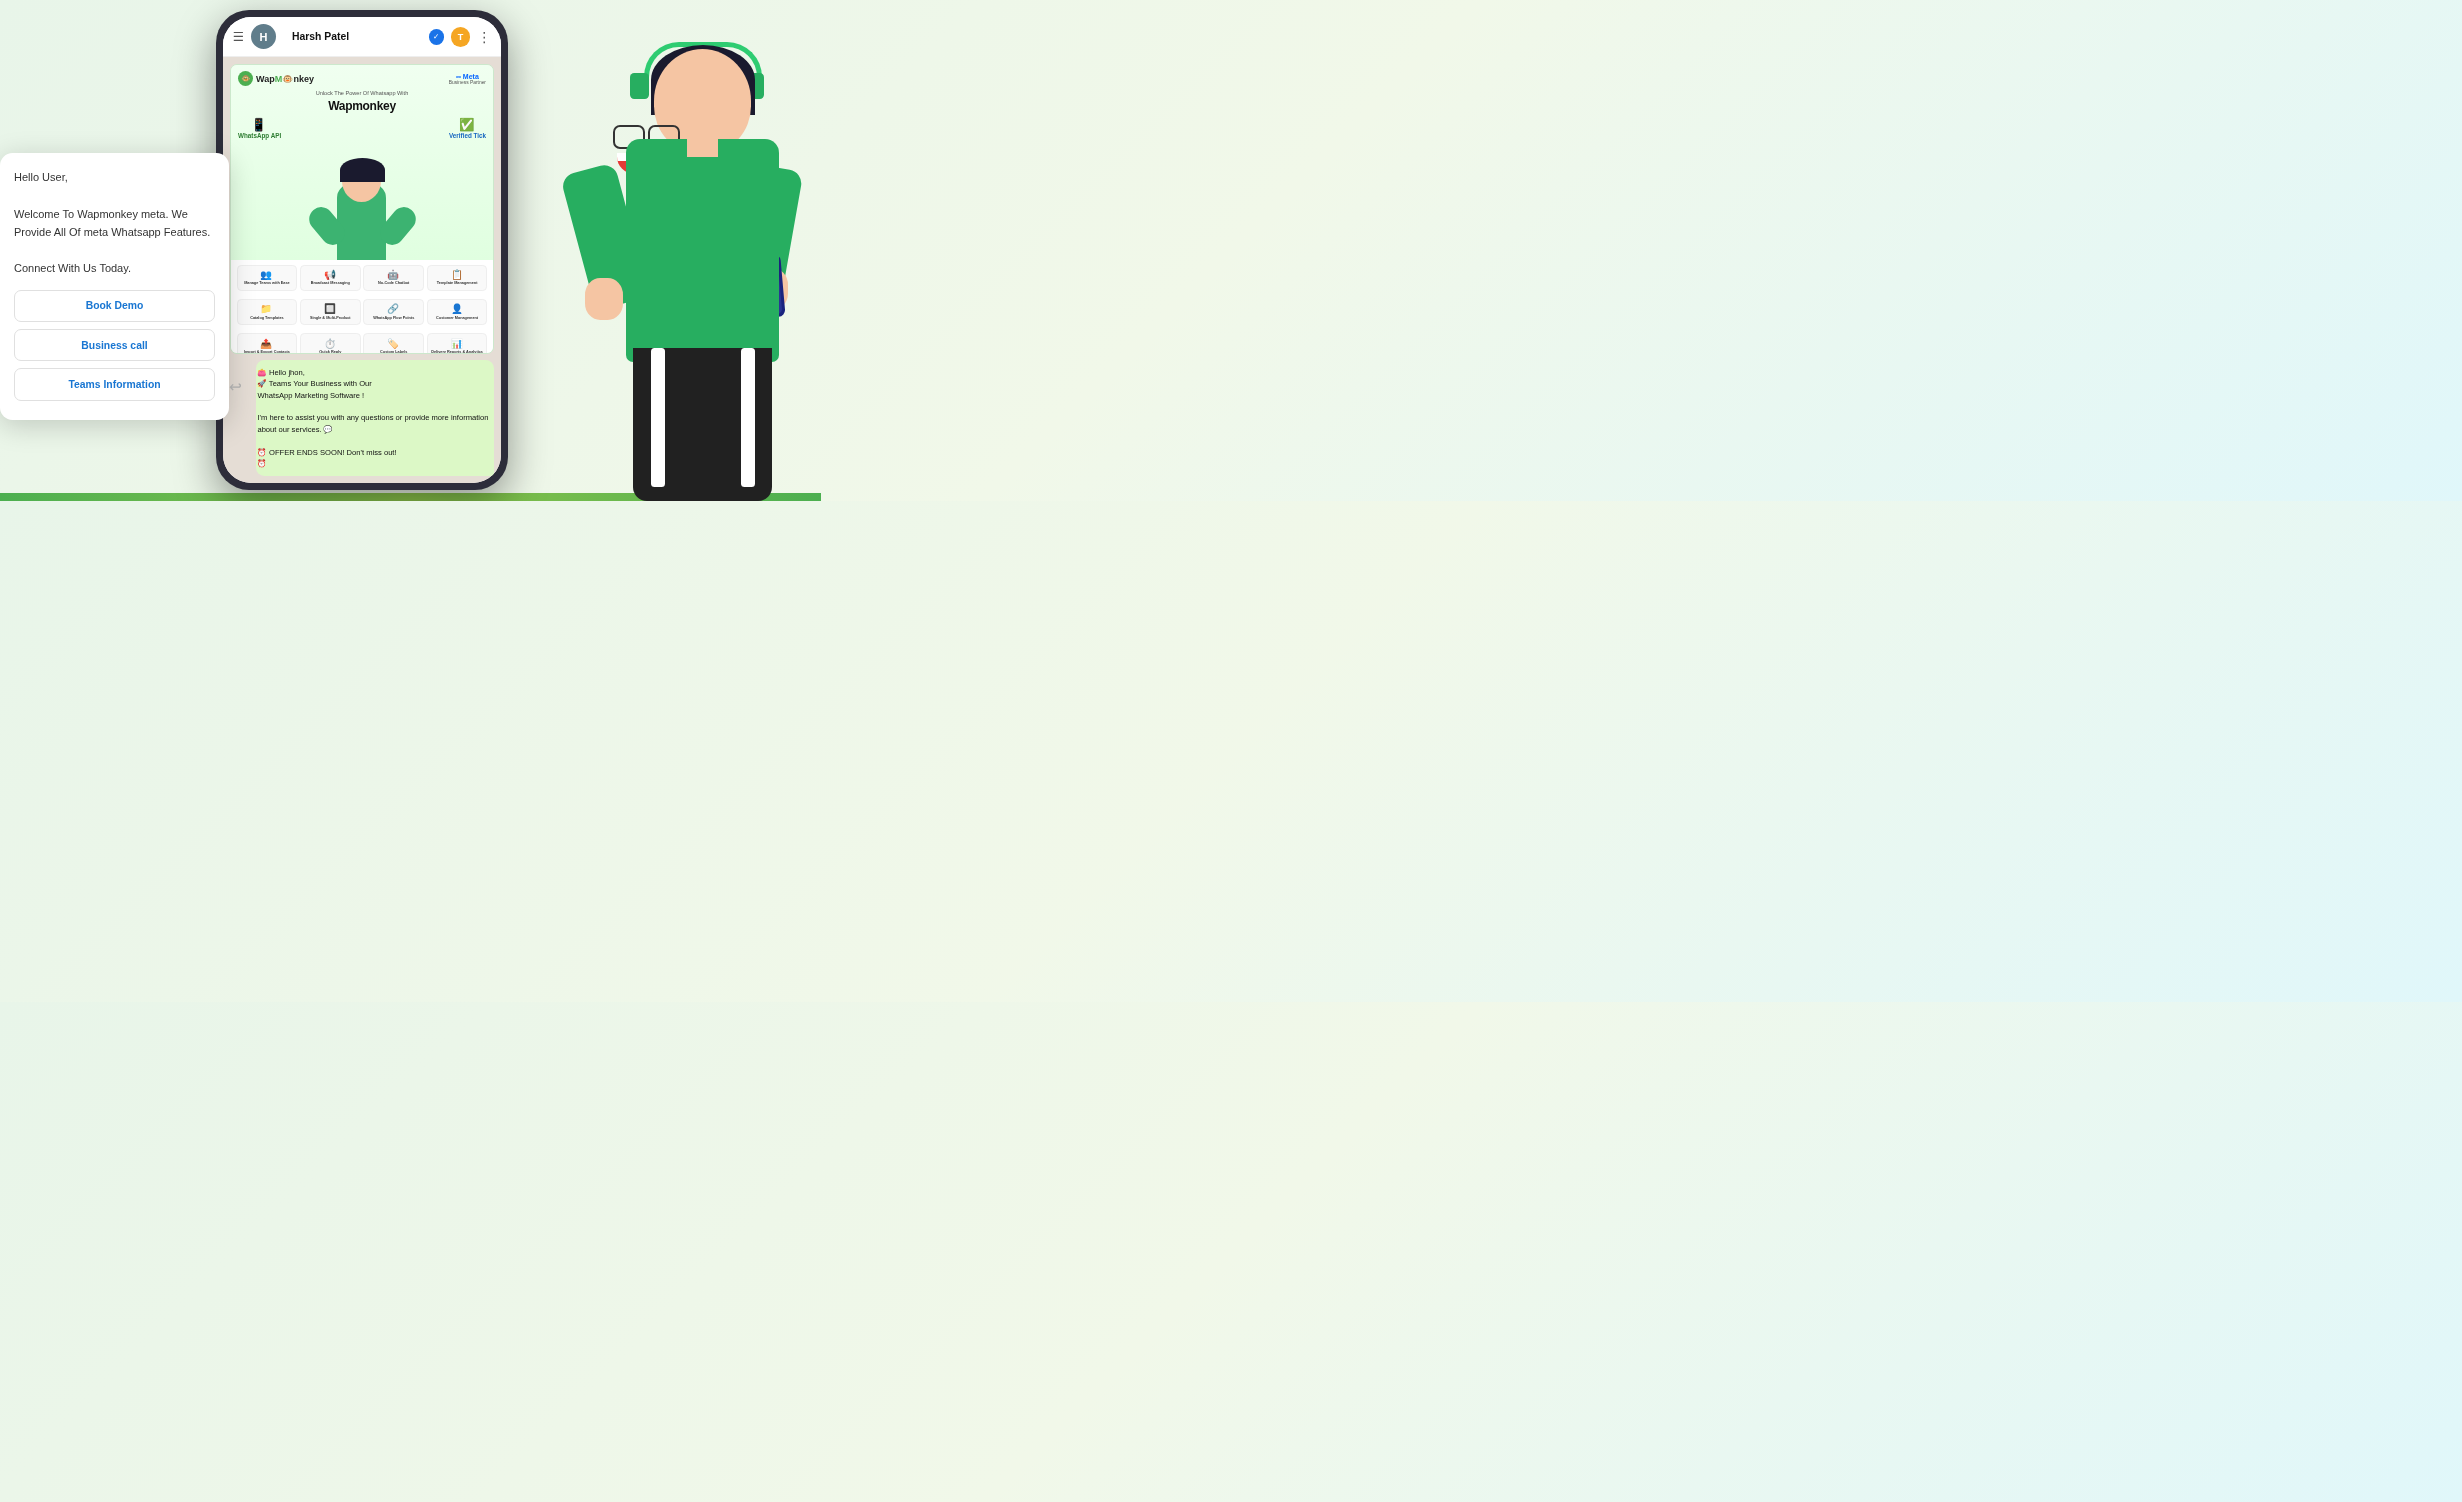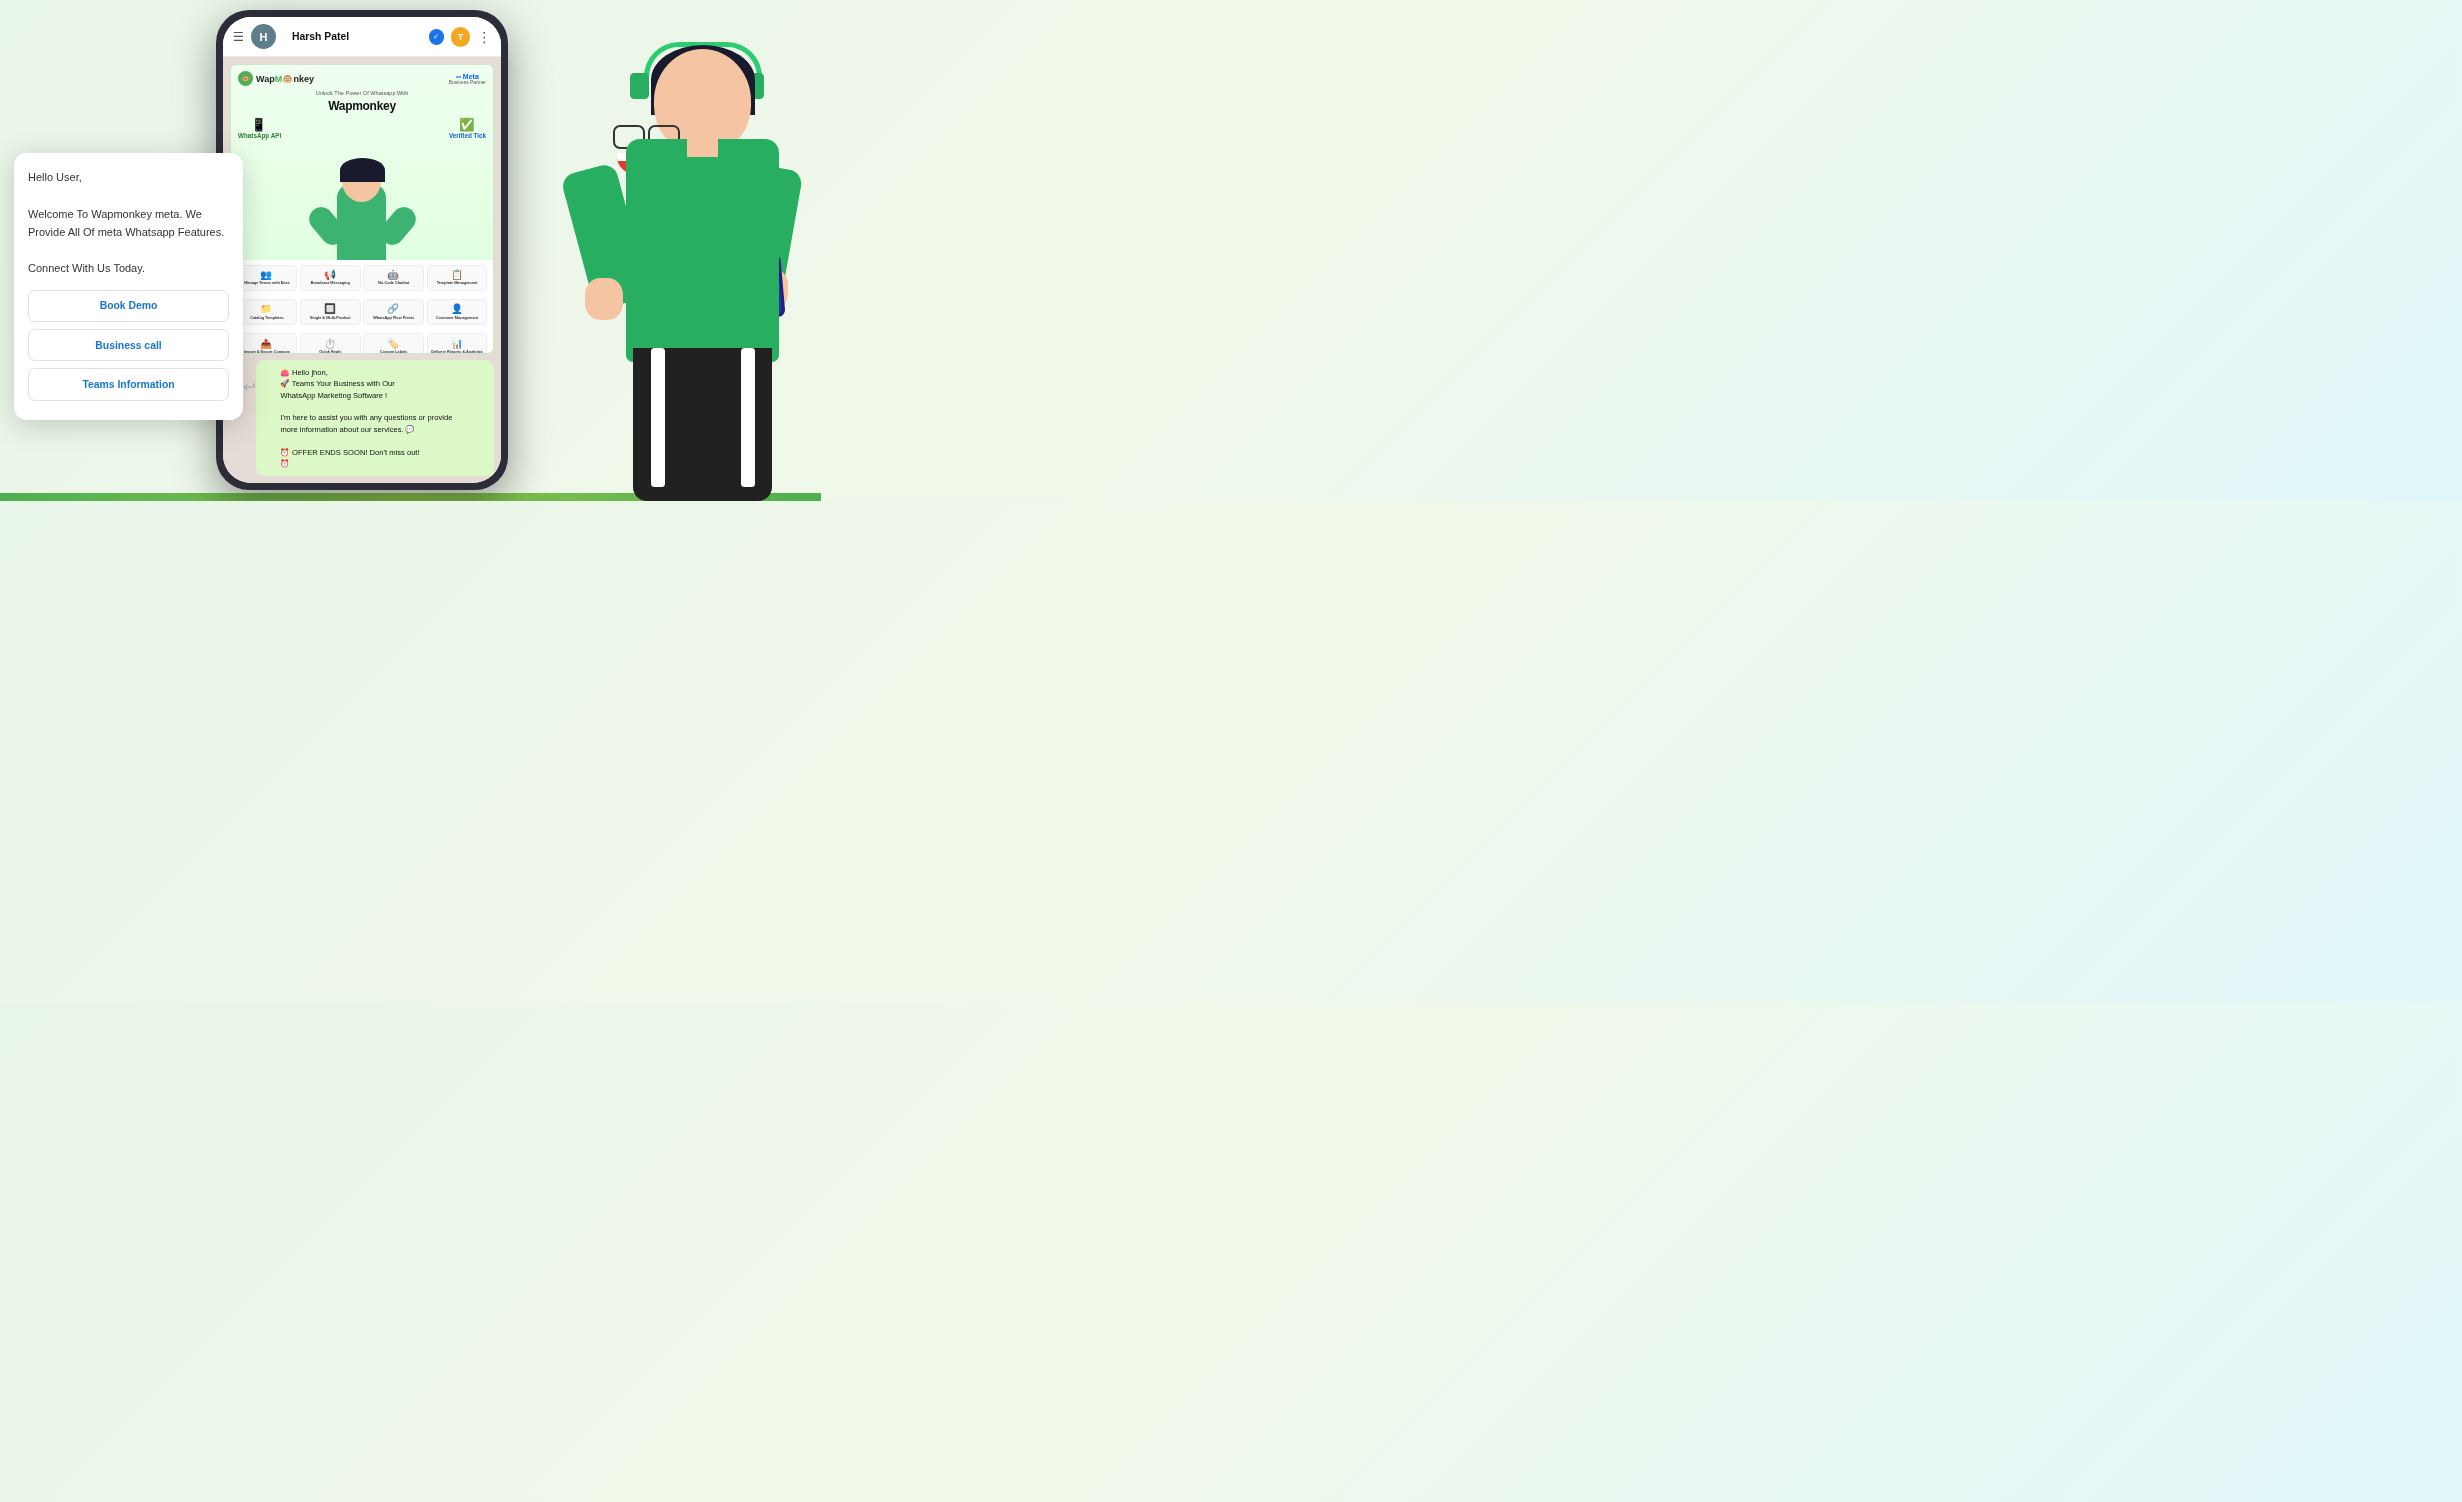--- a/index.html
+++ b/index.html
@@ -193,33 +193,33 @@
       padding: 3.5px 2.1px;
       text-align: center;
     }
     .feat-icon { font-size: 9.7px; margin-bottom: 1.4px; }
     .feat-name { font-size: 3.8px; color: #333; font-weight: 600; line-height: 1.2; }
 
     
     .chat-bubble-green {
       background: #dcf8c6;
       border-radius: 8.3px 8.3px 2.8px 8.3px;
-      padding: 7px 24px;
+      padding: 7px 1px;
       max-width: 90%;
       align-self: flex-end;
       font-size: 7.6px;
       color: #111;
       line-height: 1.5;
     }
     .chat-bubble-green strong { font-weight: 400; }
 
     
     .chat-popup {
       position: absolute;
-      left: 14px;
+      left: 0;
       top: 153px;
       width: 229px;
       background: #fff;
       border-radius: 12.5px;
       box-shadow: 0 5.6px 28px rgba(0,0,0,0.18);
       padding: 15.3px 14px 12.5px;
       z-index: 20;
     }
     .chat-popup-message {
       font-size: 11px;

